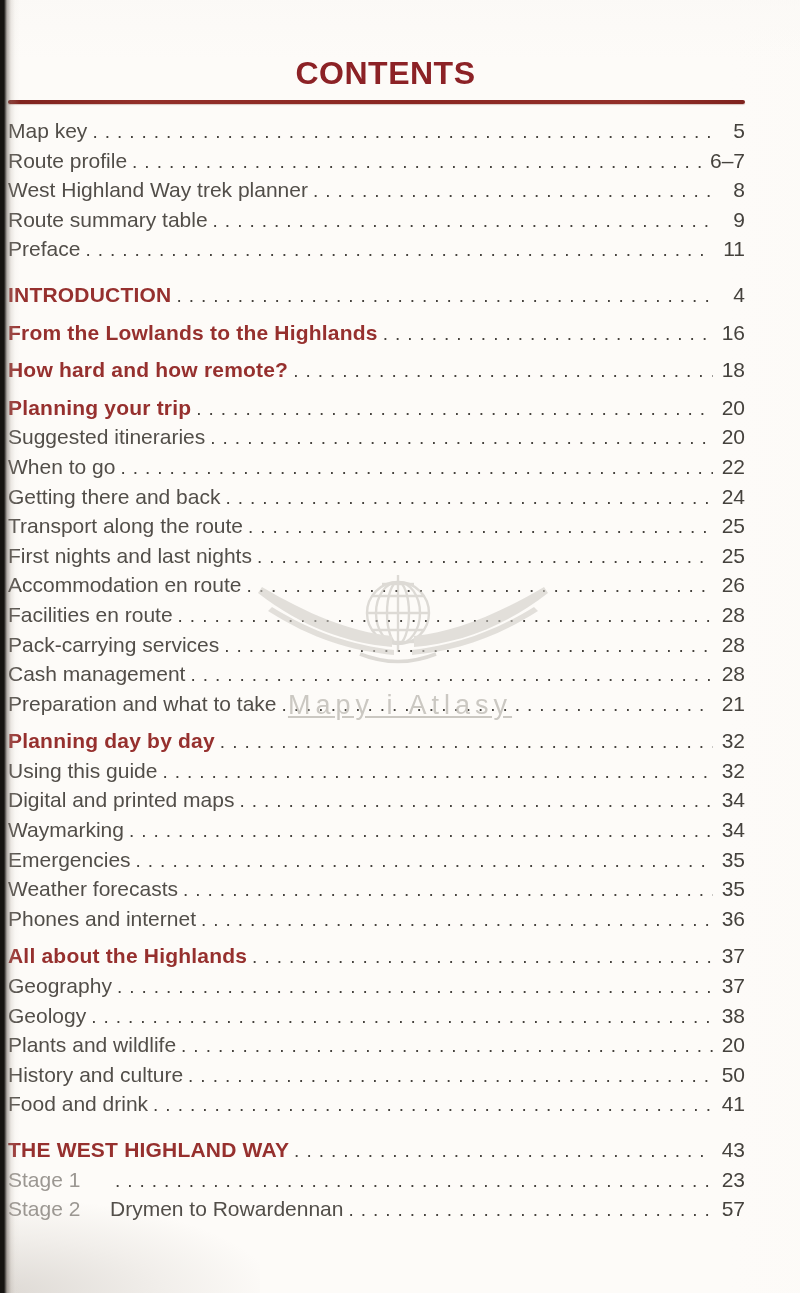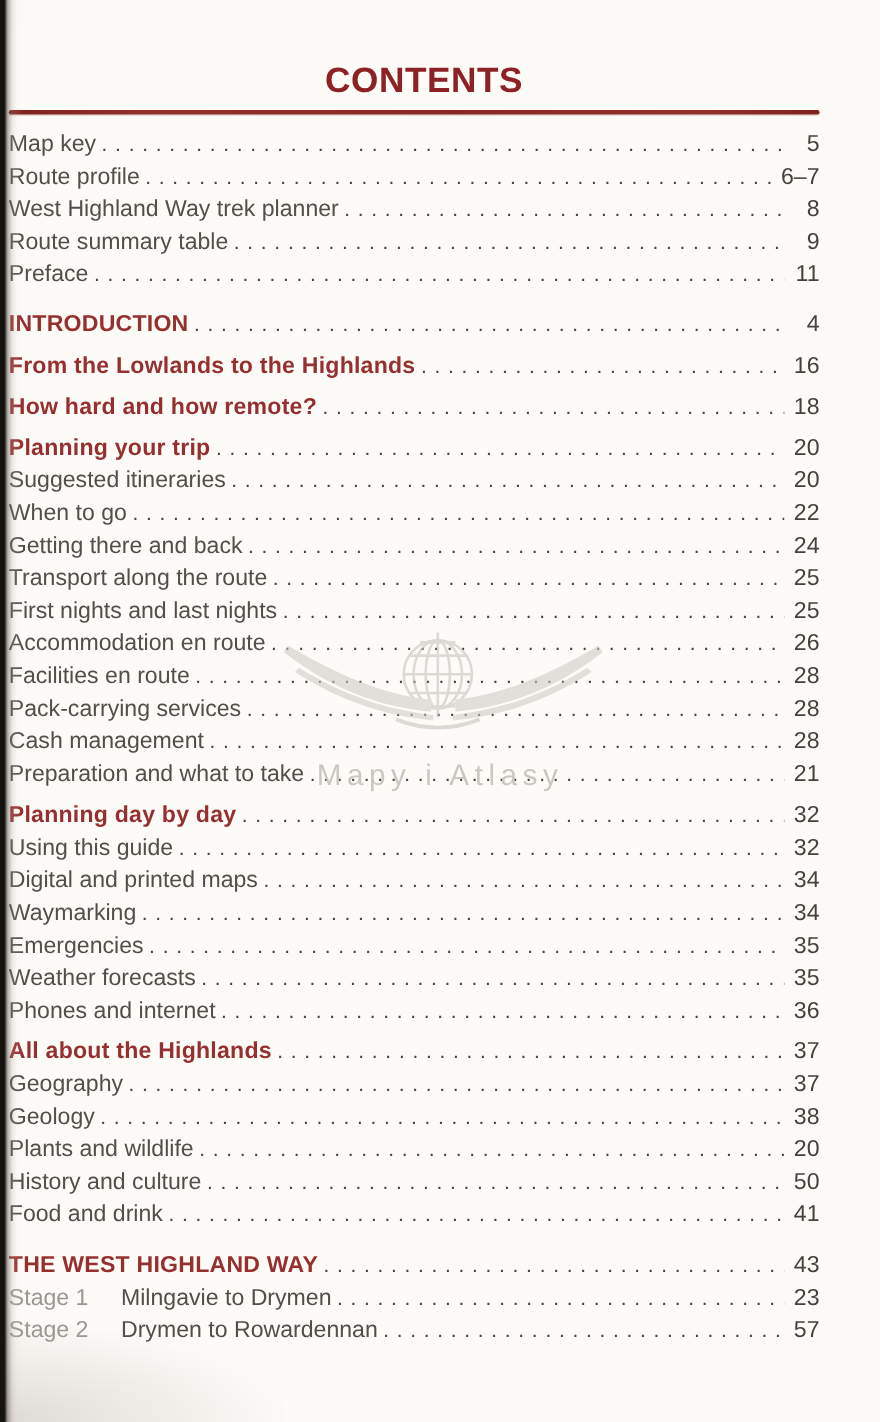--- a/index.html
+++ b/index.html
@@ -73,21 +73,21 @@
   }
   .pagenum { flex: 0 0 auto; min-width: 28px; text-align: right; color: #45423d; }
 
   
   .watermark { position: absolute; inset: 0; z-index: 5; pointer-events: none; }
   .wm-logo { position: absolute; left: 250px; top: 551px; opacity: 0.55; }
   .wm-text {
     position: absolute; left: 0; width: 100%; top: 690px;
     text-align: center;
     font-size: 27px; letter-spacing: 5px;
-    color: #c6c3bd; opacity: 0.9;
+    color: #c6c3bd; opacity: 0.9; text-decoration: underline;
   }
 </style>
 </head>
 <body>
 
 <div class="edge-left"></div>
 <div class="corner-shadow"></div>
 <div class="paper-tint"></div>
 
 <div class="content">
@@ -254,21 +254,20 @@
         <span class="dots"></span>
         <span class="pagenum">41</span>
       </div>
       <div class="toc-row red gap-big">
         <span class="label">THE WEST HIGHLAND WAY</span>
         <span class="dots"></span>
         <span class="pagenum">43</span>
       </div>
       <div class="toc-row">
         <span class="prefix">Stage 1</span>
-        <span class="label">Milngavie to Drymen</span>
         <span class="dots"></span>
         <span class="pagenum">23</span>
       </div>
       <div class="toc-row">
         <span class="prefix">Stage 2</span>
         <span class="label">Drymen to Rowardennan</span>
         <span class="dots"></span>
         <span class="pagenum">57</span>
       </div>
     </div>

